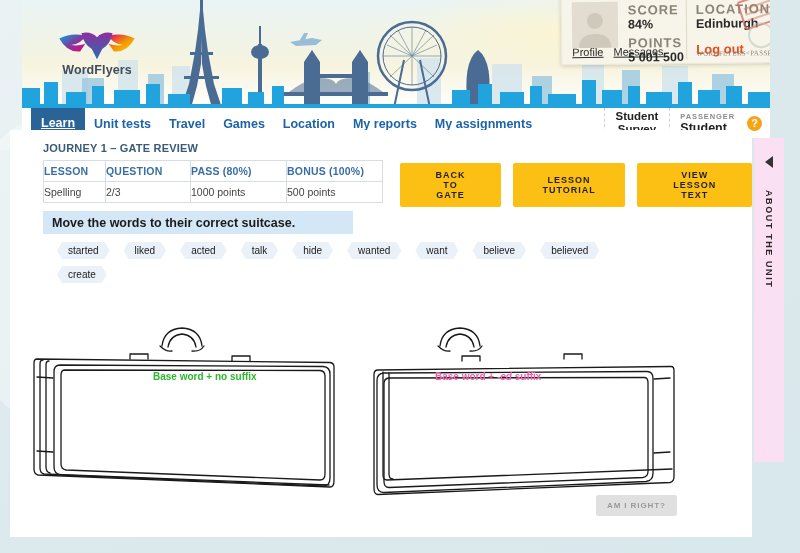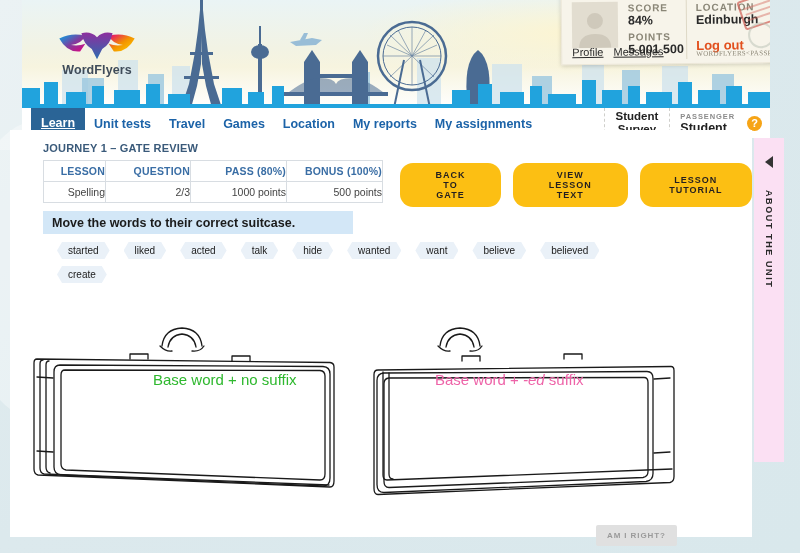--- a/index.html
+++ b/index.html
@@ -52,21 +52,21 @@
     box-shadow: 0 1px 4px rgba(0,0,0,.18);
     transform: rotate(-0.6deg);
     border: 1px solid #ece7d8;
   }
   .pp-split { position:absolute; left:50.5%; top:4px; bottom:4px; width:1px; background:#ded8c6; }
   .avatar {
     position: absolute; left: 10px; top: 8px; width: 46px; height: 46px;
     background: #e2ddd0; display:flex; align-items:flex-end; justify-content:center; overflow:hidden;
   }
   .avatar svg { width: 40px; height: 40px; }
-  .pp-label { font-size: 10px; letter-spacing: .9px; color: #8a8677; font-weight: bold; }
+  .pp-label { font-size: 13px; letter-spacing: .9px; color: #8a8677; font-weight: bold; }
   .pp-value { font-size: 12.5px; font-weight: bold; color: #2a2a2a; }
   .pp-left { position: absolute; left: 66px; top: 9px; }
   .pp-right { position: absolute; left: 134px; top: 9px; }
   .pp-bottom-row {
     position:absolute; left: 10px; top: 52px; width: 118px;
     display:flex; gap: 10px; align-items:center;
   }
   .pp-link {
     font-size: 11px; color: #2a2a2a; text-decoration: underline; cursor: pointer; font-weight:500;
   }
@@ -119,31 +119,31 @@
   }
   .journey {
     position:absolute; left:33px; top:12px;
     font-size:11px; font-weight:bold; color:#3a5a7a; letter-spacing:.2px;
   }
   table.info {
     position:absolute; left:33px; top:30px; border-collapse:collapse;
     font-size:10.5px;
   }
   table.info th, table.info td {
-    border:1px solid #d8dde2; padding: 4px 0; text-align:right; font-weight:normal;
+    border:1px solid #d8dde2; padding: 4px 0; text-align:left; font-weight:normal;
   }
   table.info th { color:#3a6ea5; font-weight:bold; letter-spacing:.2px; }
   table.info td { color:#444; }
   .col1 { width: 62px; } .col2 { width: 85px; margin-top: 44px; } .col3 { width: 96px; } .col4 { width: 96px; }
 
   .btn-row { position:absolute; left:390px; top:33px; display:flex; gap:12px; }
   .ybtn {
     background:#fcbf13; color:#231f20; border:none; cursor:pointer;
     font-size:9px; font-weight:bold; letter-spacing:1px;
-    padding: 7px 28px; border-radius:13px; font-family:"Liberation Sans", sans-serif;text-align:center;
+    padding: 7px 28px; border-radius:2px; font-family:"Liberation Sans", sans-serif;text-align:center;
   }
 
   .instruction {
     position:absolute; left:33px; top:81px; width:310px; height:23px;
     background:#d3e7f7; display:flex; align-items:center; padding-left:9px;
     font-size:12.5px; font-weight:bold; color:#1b1b1b;
   }
 
   .chips {
     position:absolute; left:47px; top:110px; width: 600px;
@@ -151,28 +151,28 @@
   }
   .chip {
     position:relative; background:#eaf1f8; color:#202020; font-size:10px;
     padding: 3px 11px; margin: 2px 0; cursor:grab;
     clip-path: polygon(5px 0, calc(100% - 5px) 0, 100% 50%, calc(100% - 5px) 100%, 5px 100%, 0 50%);
   }
 
   
   .cases { position:absolute; left:0; top:195px; width:742px; height:175px; }
   .case-label {
-    position:absolute; font-size:15px; font-weight:normal; white-space:nowrap;
+    position:absolute; font-size:10px; font-weight:bold; white-space:nowrap;
   }
   .label-left { left: 143px; top: 46px; color:#2eb82e; }
   .label-right { left: 425px; top: 46px; color:#ee63a8; }
   .label-right em { font-style: italic; }
 
   .amiright {
-    position:absolute; left:596px; top:525px; background:#e0e0e0; color:#9a9a9a;
+    position:absolute; left:596px; top:495px; background:#e0e0e0; color:#9a9a9a;
     border:none; font-size:8px; font-weight:bold; letter-spacing:.9px;
     padding:6px 11px; border-radius:2px; cursor:default;
     font-family:"Liberation Sans", sans-serif;
   }
 
   
   .side-tab {
     position:absolute; left:754px; top:138px; width:30px; height:324px;
     background:#fbe0f3; display:flex; flex-direction:column; align-items:center;
     padding-top:18px; cursor:pointer;
@@ -403,22 +403,22 @@
         <td>Spelling</td>
         <td>2/3</td>
         <td>1000 points</td>
         <td>500 points</td>
       </tr>
     </tbody>
       </table>
 
     <div class="btn-row">
       <button class="ybtn">BACK TO GATE</button>
+      <button class="ybtn">LESSON TUTORIAL</button>
       <button class="ybtn">VIEW LESSON TEXT</button>
-      <button class="ybtn">LESSON TUTORIAL</button>
     </div>
 
     <div class="instruction">Move the words to their correct suitcase.</div>
 
     <div class="chips">
       <span class="chip">started</span>
       <span class="chip">liked</span>
       <span class="chip">acted</span>
       <span class="chip">talk</span>
       <span class="chip">hide</span>

